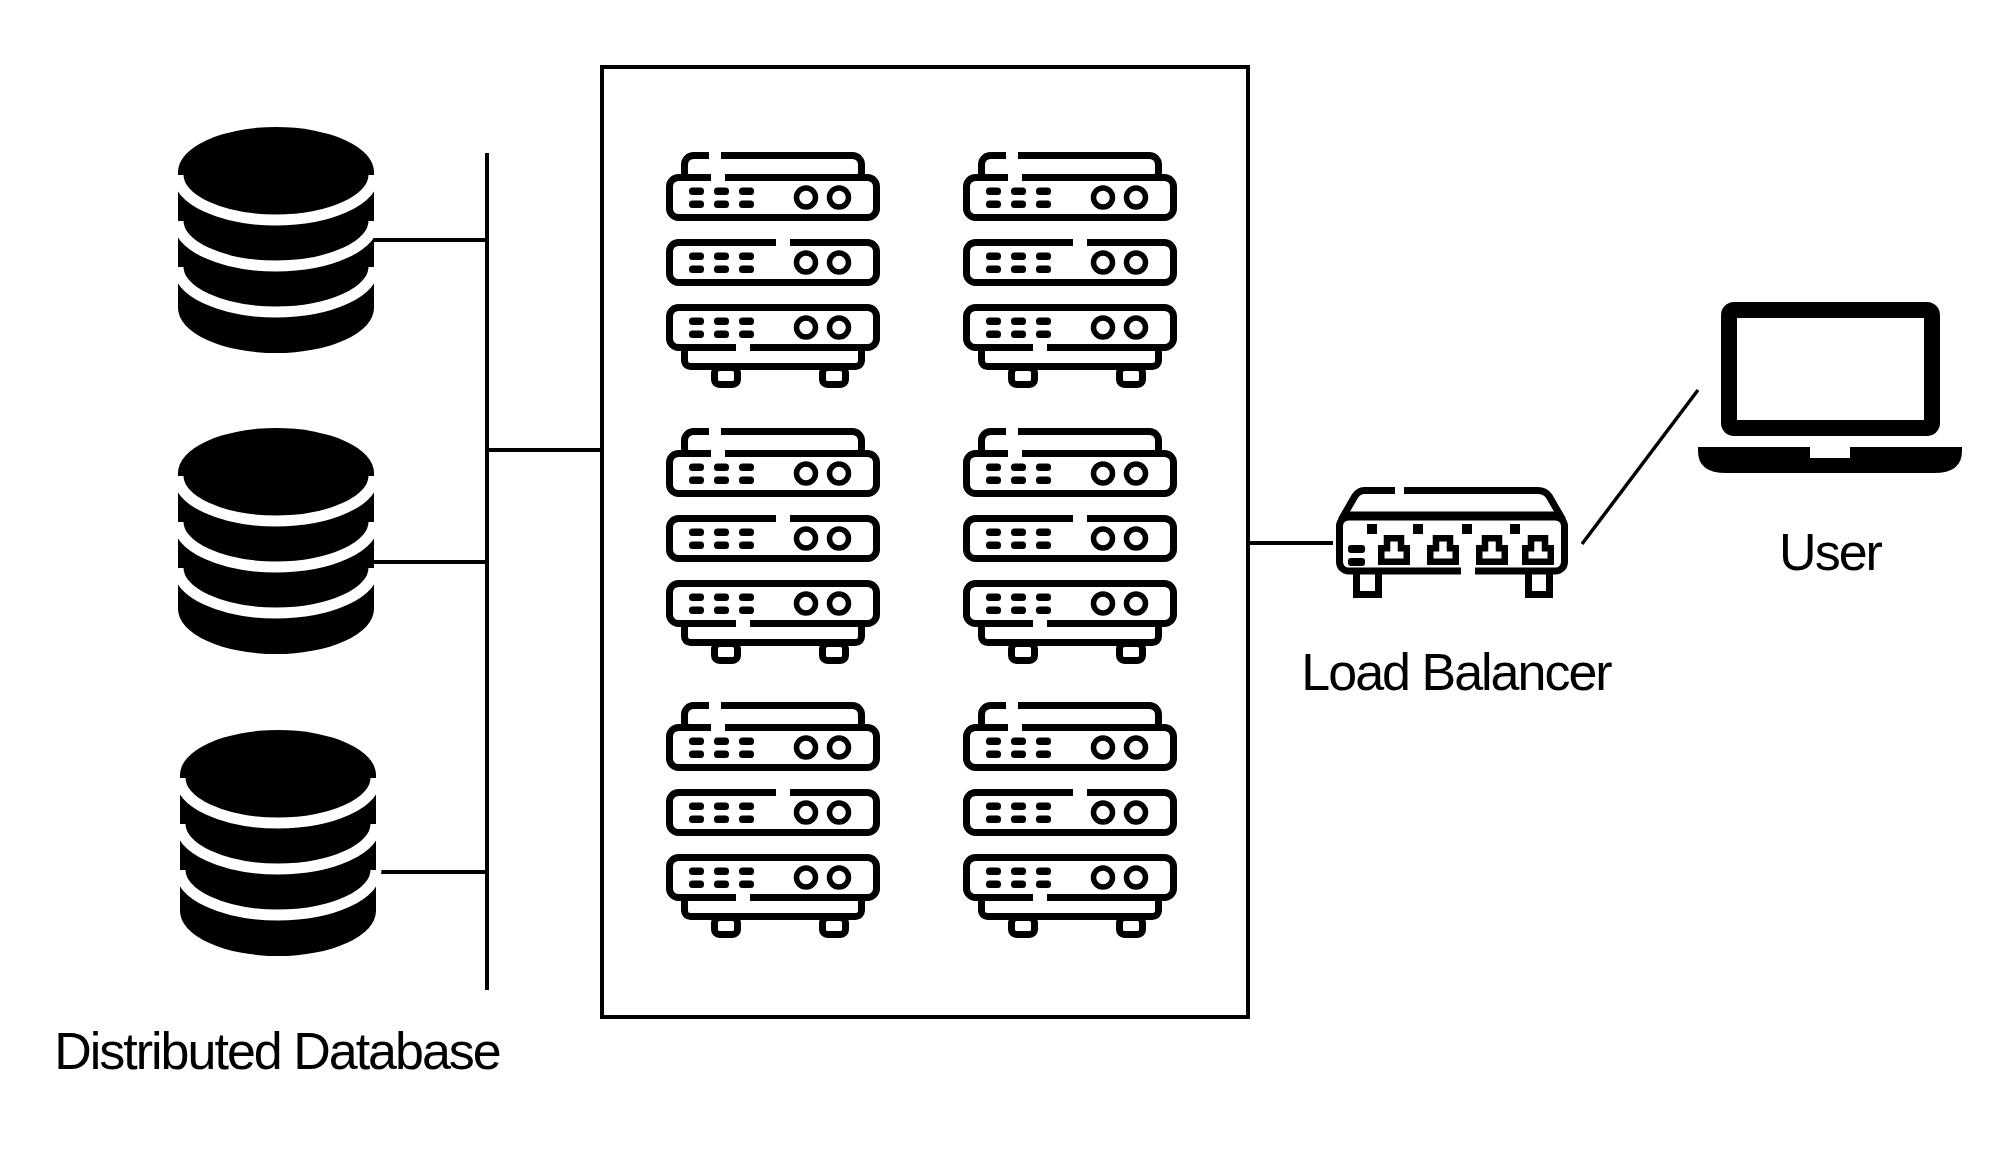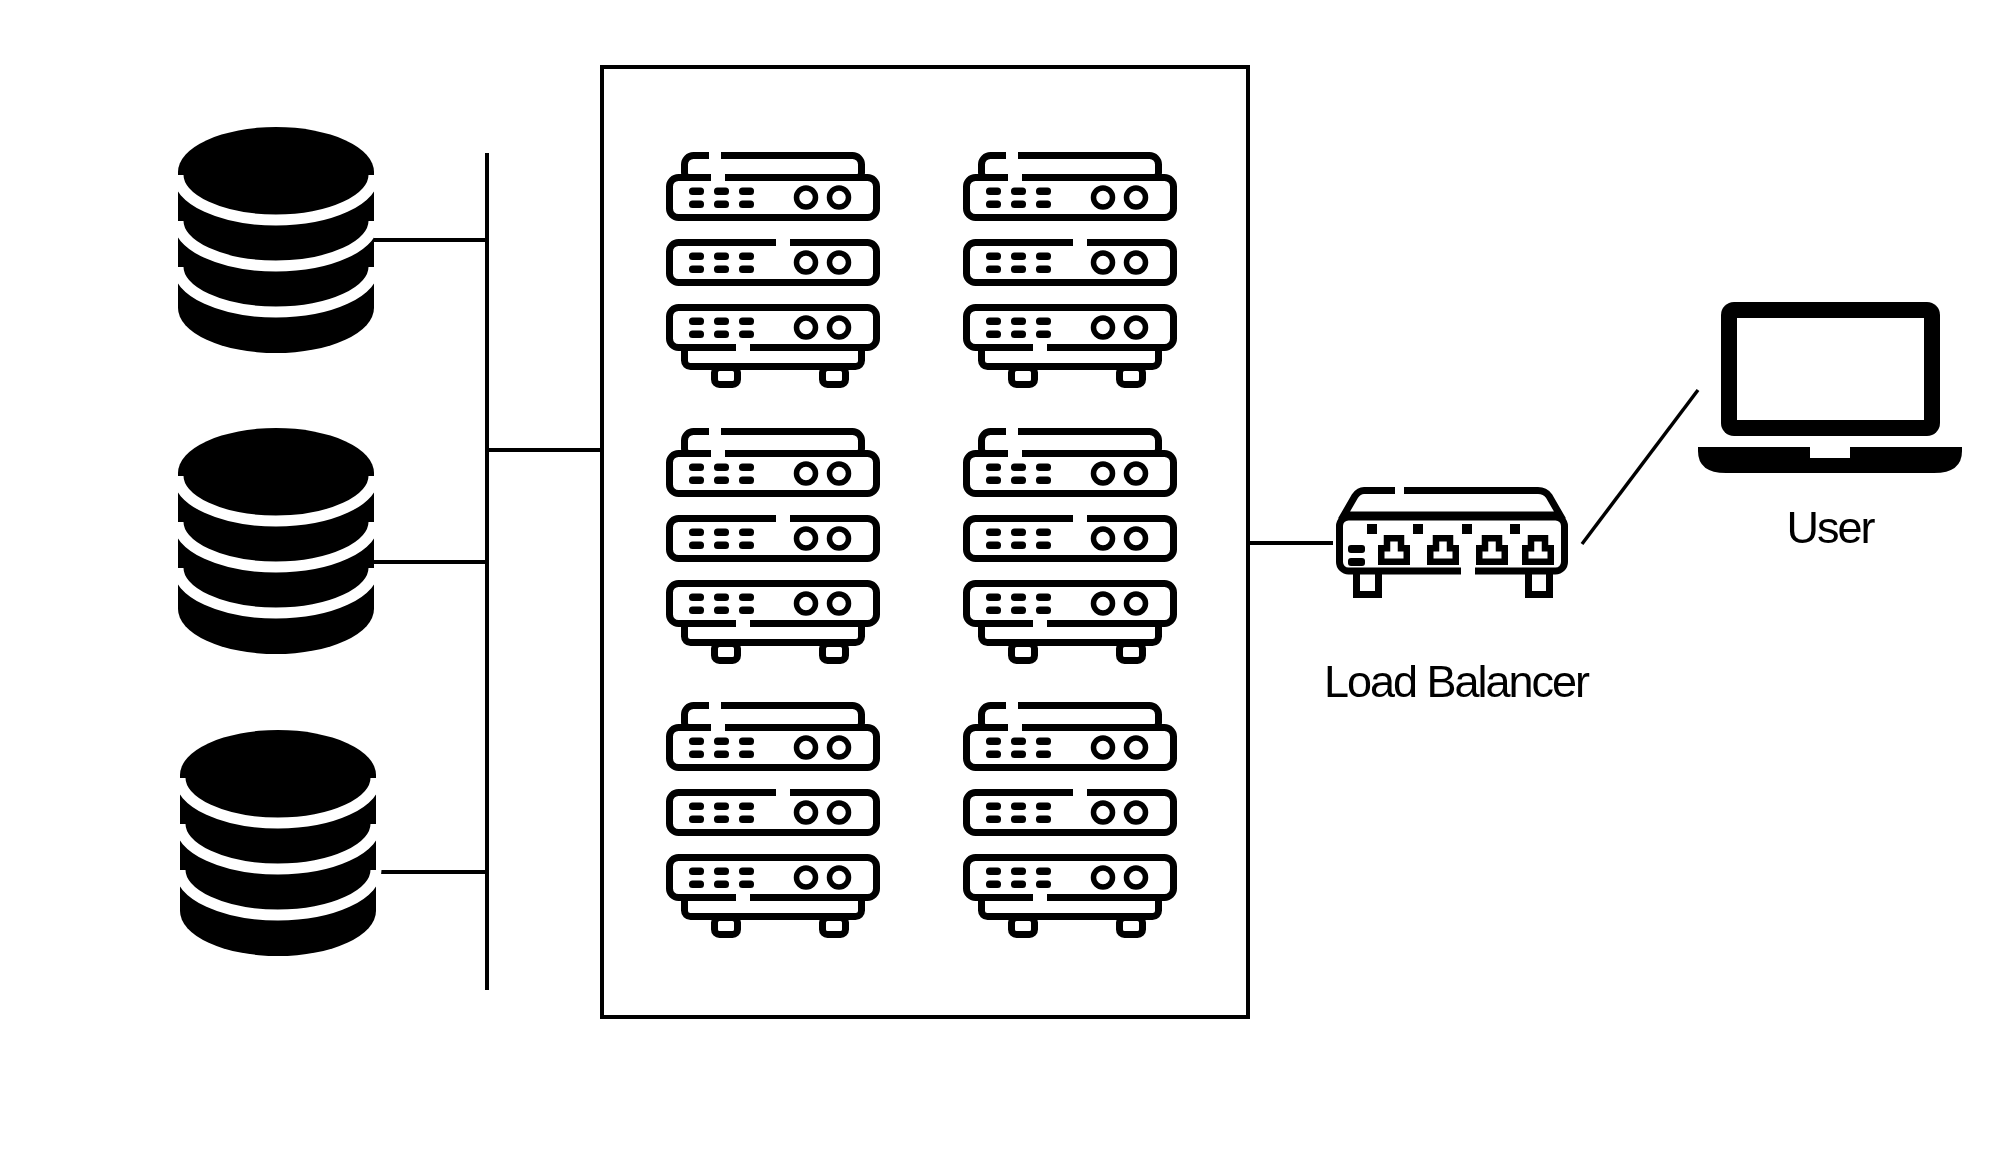--- a/index.html
+++ b/index.html
@@ -14,24 +14,25 @@
   .layer {
     position: absolute;
     left: 0; top: 0;
     width: 2010px;
     height: 1174px;
   }
   .diagram-label {
     position: absolute;
     transform: translateX(-50%);
     color: #000000;
-    font-size: 45px;
+    font-size: 52px;
     letter-spacing: -2px;
     line-height: 60px;
     white-space: nowrap;
+    margin-top: 24px;
   }
 </style>
 </head>
 <body>
 
 <div class="canvas">
 
   <svg class="layer" viewBox="0 0 2010 1174" xmlns="http://www.w3.org/2000/svg">
 
     <defs>
@@ -149,19 +150,20 @@
     <use href="#icon-rack" x="666" y="428"></use>
     <use href="#icon-rack" x="963" y="428"></use>
     <use href="#icon-rack" x="666" y="702"></use>
     <use href="#icon-rack" x="963" y="702"></use>
 
     <use href="#icon-lb" x="1336" y="487"></use>
 
     <use href="#icon-laptop" x="1698" y="302"></use>
   </svg>
 
+  <div class="diagram-label" style="left:277px; top:997px;">Distributed Database</div>
 
 
-  <div class="diagram-label" style="left:1456px; top:652px;">Load Balancer</div>
+  <div class="diagram-label" style="left:1456px; top:618px;">Load Balancer</div>
 
   <div class="diagram-label" style="left:1830px; top:498px;">User</div>
 
 </div>
 
 </body></html>

